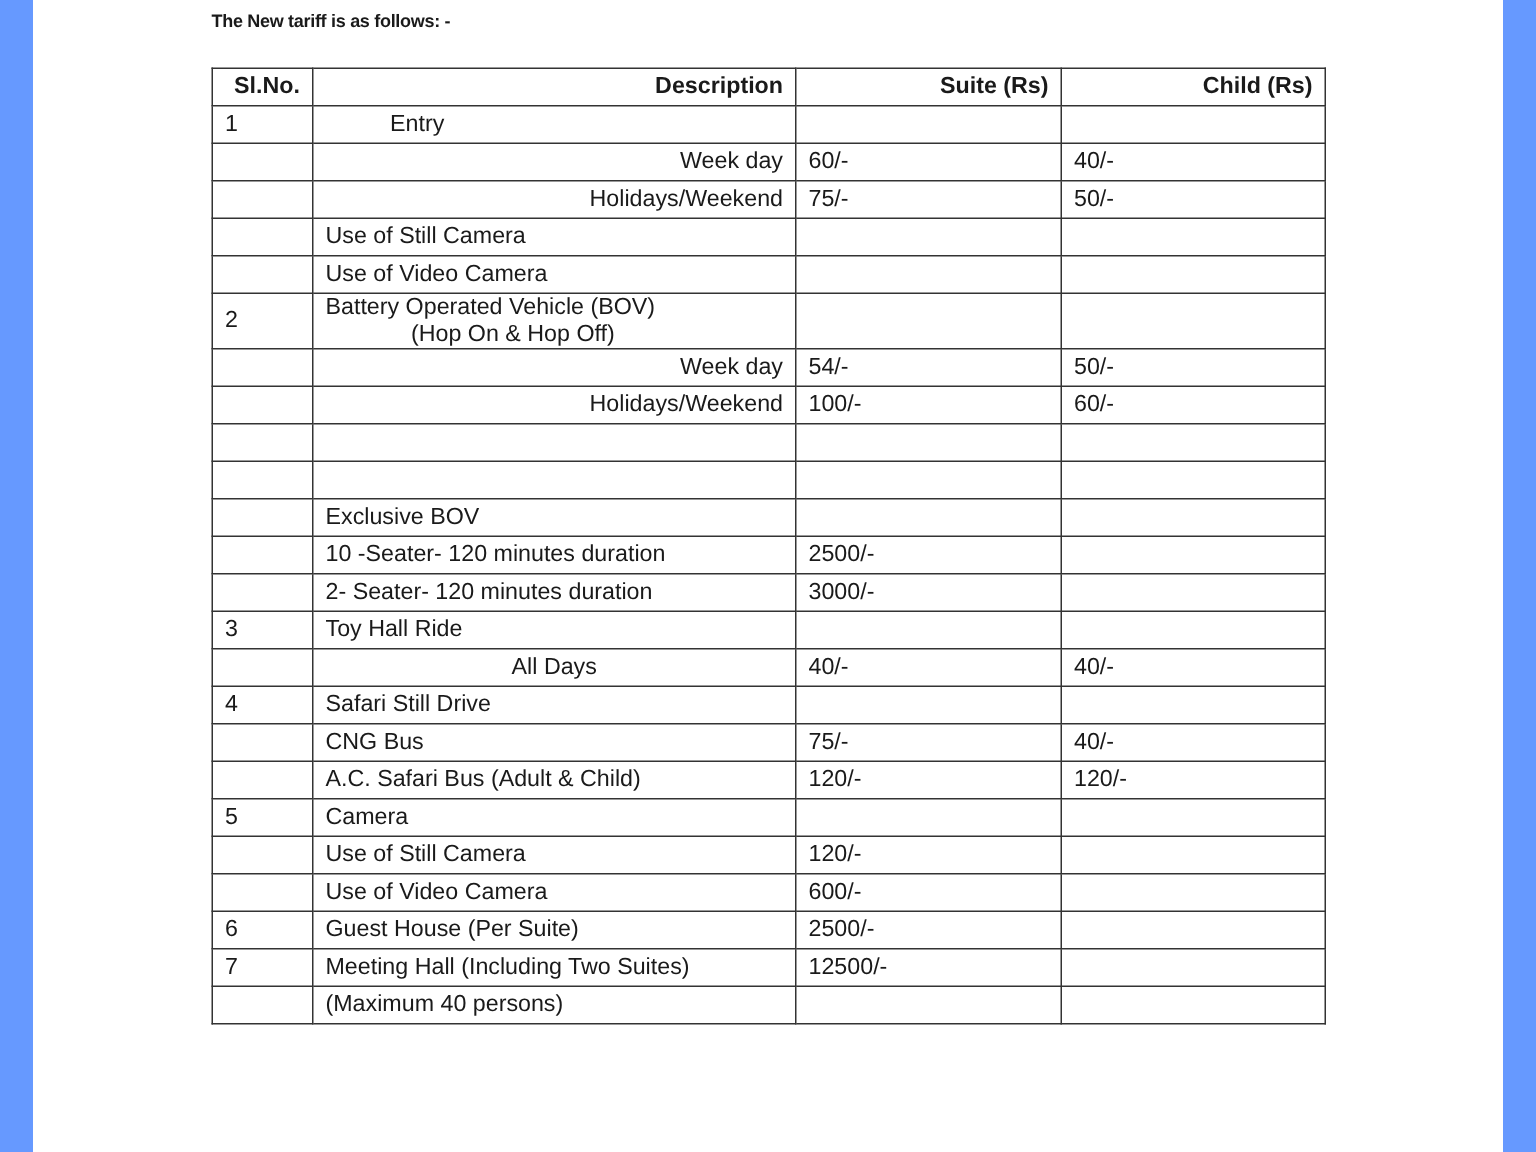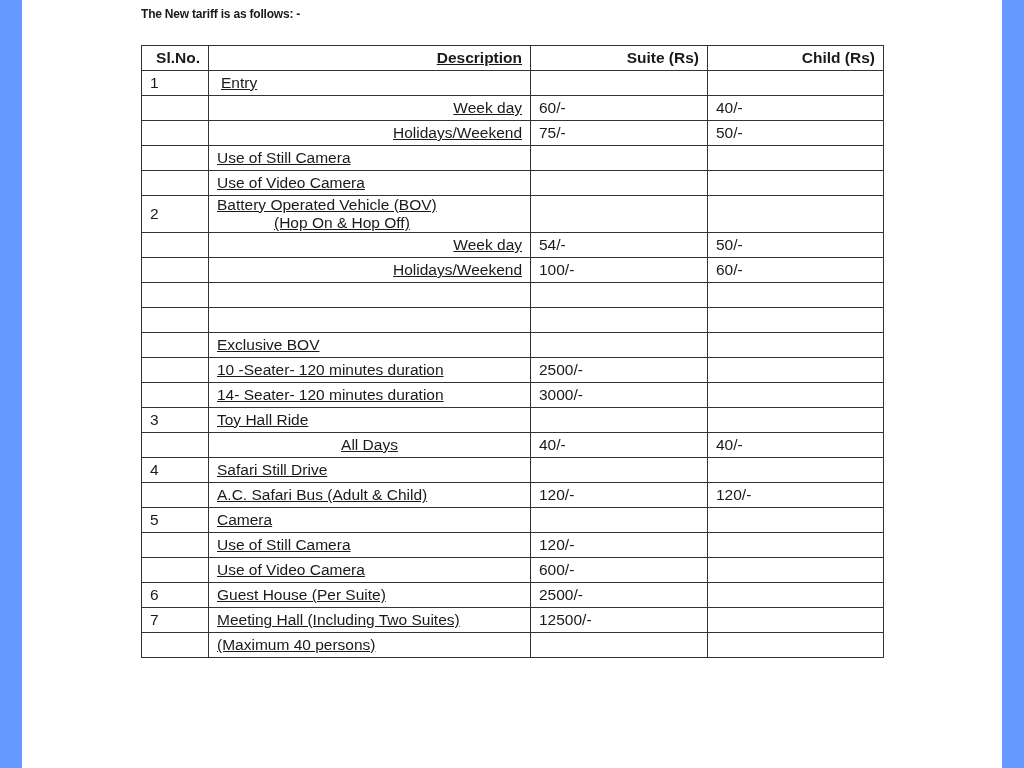--- a/index.html
+++ b/index.html
@@ -28,29 +28,29 @@
     padding:0 8px;
     height:24px;
     vertical-align:middle;
     line-height:18px;
     font-weight:normal;
     white-space:nowrap;
   }
   table.tariff th { font-weight:bold; text-align:right; }
   th.c-sl, td.c-sl { width:50px; text-align:left; padding-left:7px; }
   th.c-sl { text-align:left; }
-  .c-desc { width:305px;text-decoration:underline; }
+  .c-desc { width:305px; }
   .c-adult { width:160px; }
   .c-child { width:159px; }
   td.bold { font-weight:bold; }
   td.right { text-align:right; }
   td.center { text-align:center; }
   td.tall { height:48px; vertical-align:top; padding-top:3px; }
   .sub-indent { display:block; padding-left:57px; }
-  .entry-indent { padding-left:4px; }
+  .entry-indent { padding-left:4px;margin-left:39px; }
 </style>
 </head>
 <body>
 
 <div class="side-bar left"></div>
 <div class="side-bar right"></div>
 
 <div class="title">The New tariff is as follows: -</div>
 
 <table class="tariff">
@@ -135,21 +135,21 @@
       <td class="c-child"></td>
     </tr>
     <tr>
       <td class="c-sl"></td>
       <td class="c-desc">10 -Seater- 120 minutes duration</td>
       <td class="c-adult">2500/-</td>
       <td class="c-child"></td>
     </tr>
     <tr>
       <td class="c-sl"></td>
-      <td class="c-desc">14- Seater- 120 minutes duration</td>
+      <td class="c-desc">2- Seater- 120 minutes duration</td>
       <td class="c-adult">3000/-</td>
       <td class="c-child"></td>
     </tr>
     <tr>
       <td class="c-sl">3</td>
       <td class="c-desc bold">Toy Hall Ride</td>
       <td class="c-adult"></td>
       <td class="c-child"></td>
     </tr>
     <tr>
@@ -159,20 +159,26 @@
       <td class="c-child">40/-</td>
     </tr>
     <tr>
       <td class="c-sl">4</td>
       <td class="c-desc bold">Safari Still Drive</td>
       <td class="c-adult"></td>
       <td class="c-child"></td>
     </tr>
     <tr>
       <td class="c-sl"></td>
+      <td class="c-desc">CNG Bus</td>
+      <td class="c-adult">75/-</td>
+      <td class="c-child">40/-</td>
+    </tr>
+    <tr>
+      <td class="c-sl"></td>
       <td class="c-desc">A.C. Safari Bus (Adult &amp; Child)</td>
       <td class="c-adult">120/-</td>
       <td class="c-child">120/-</td>
     </tr>
     <tr>
       <td class="c-sl">5</td>
       <td class="c-desc bold">Camera</td>
       <td class="c-adult"></td>
       <td class="c-child"></td>
     </tr>

